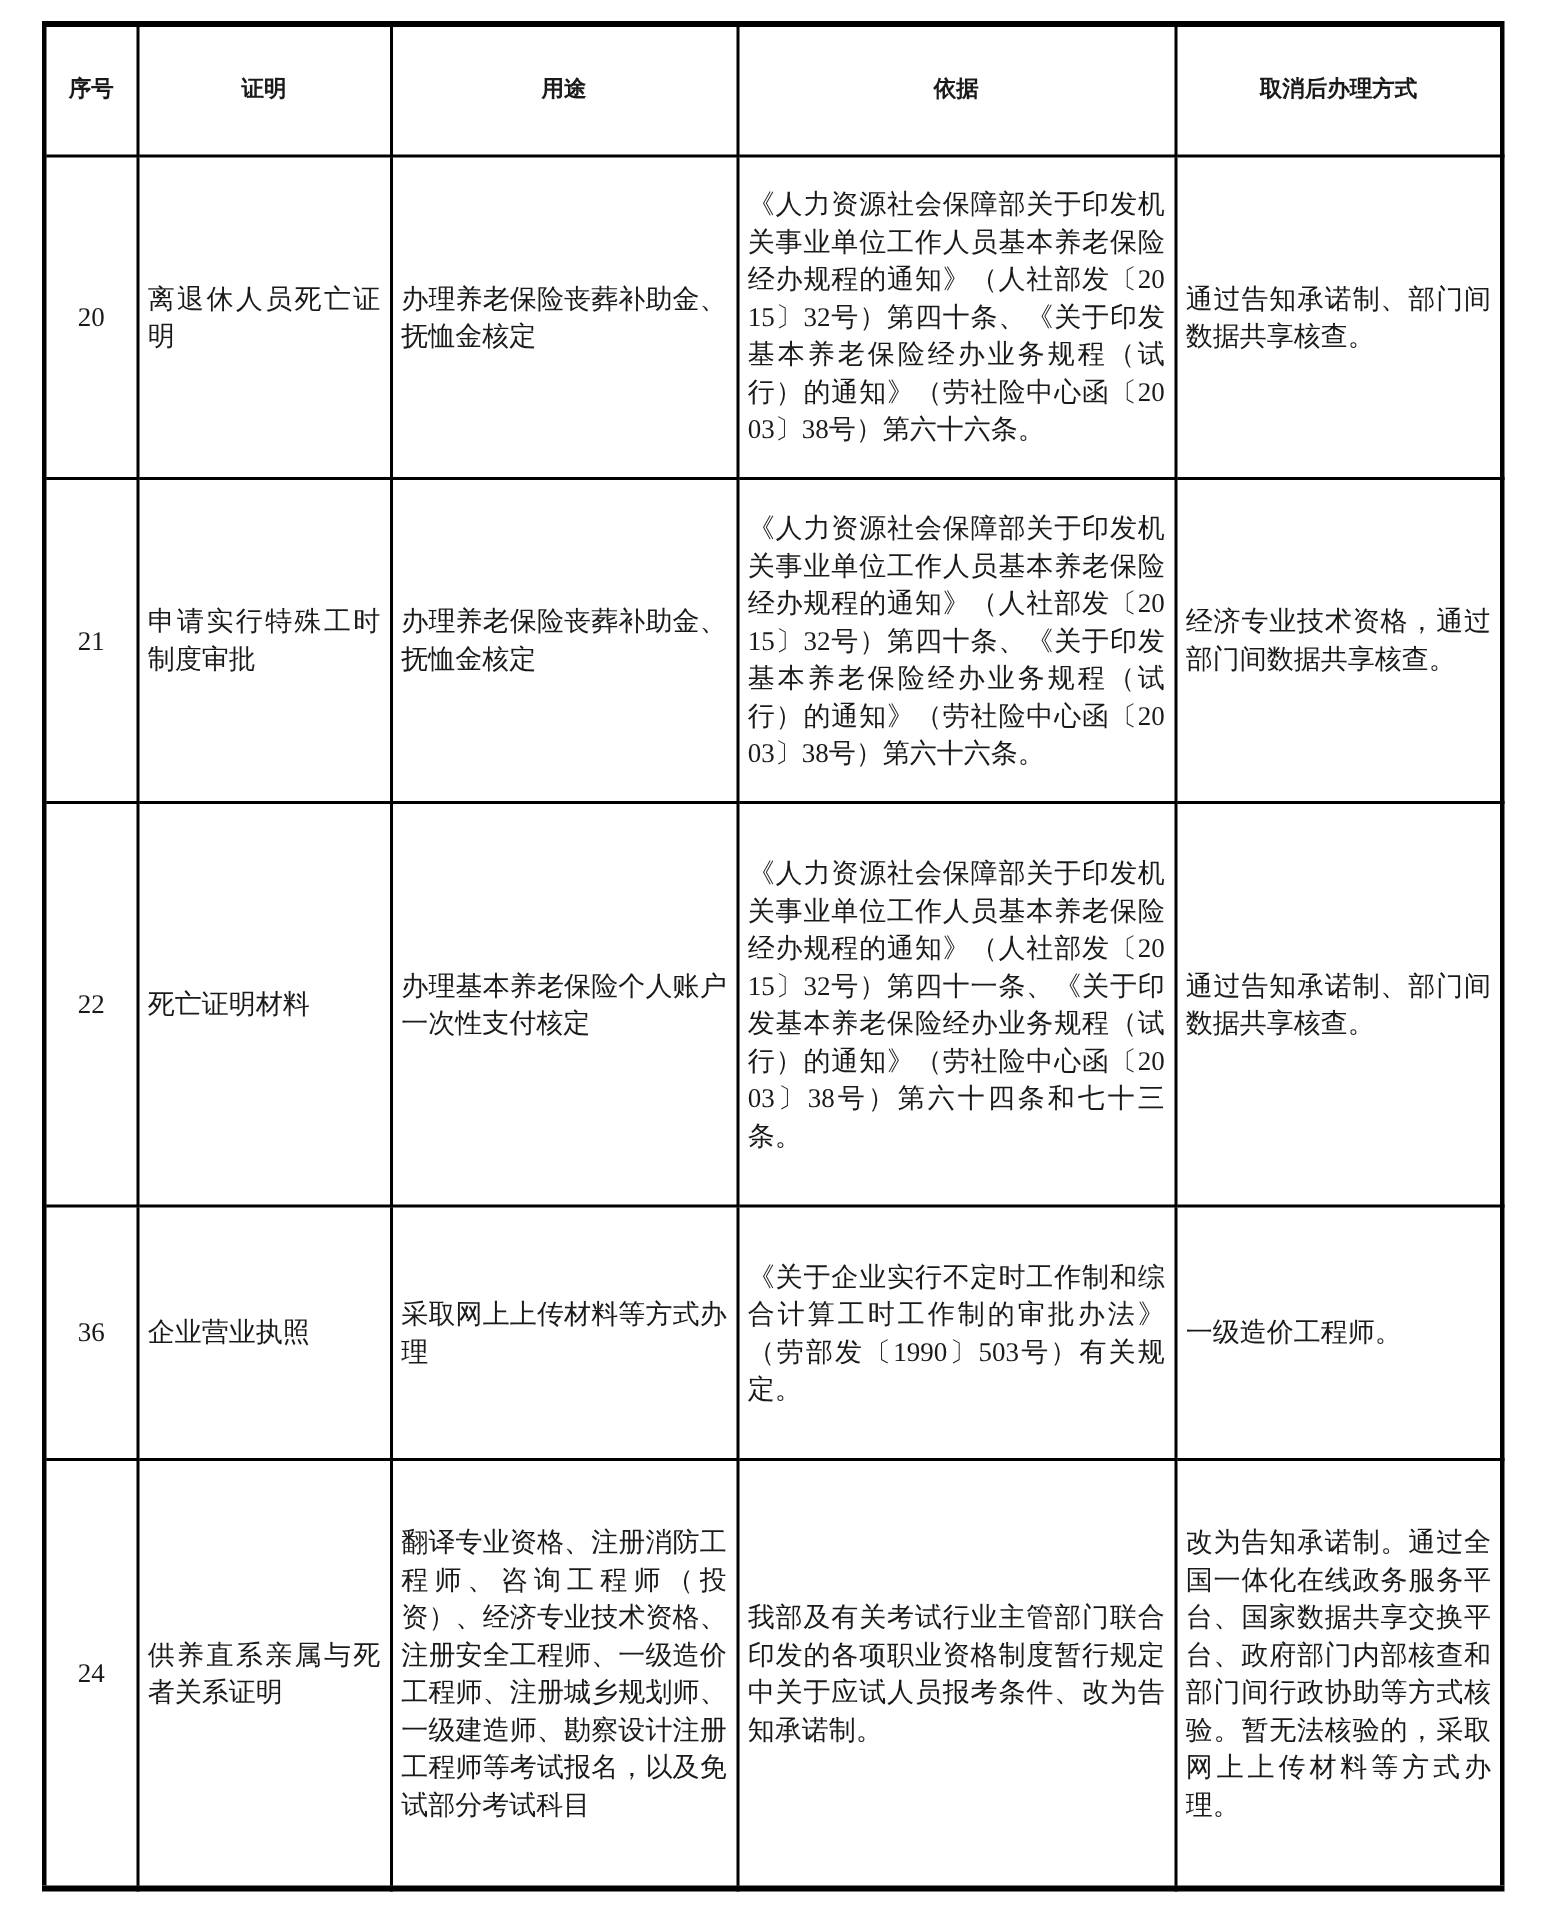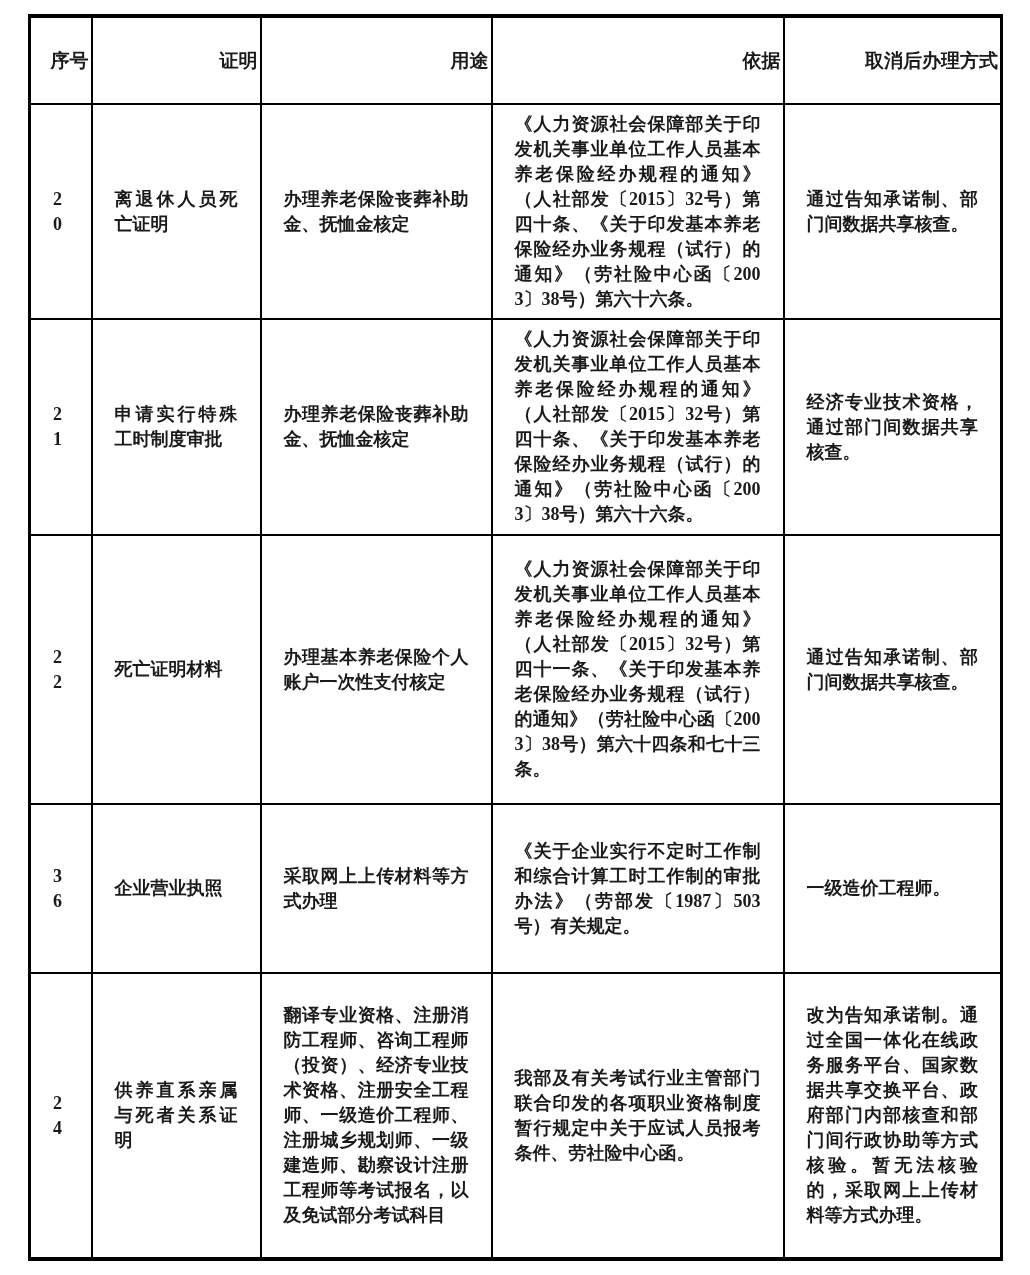--- a/index.html
+++ b/index.html
@@ -31,35 +31,35 @@
   table.doc-table col.c-serial  { width: 62px; }
   table.doc-table col.c-cert    { width: 169px; }
   table.doc-table col.c-purpose { width: 231px; }
   table.doc-table col.c-basis   { width: 292px; }
   table.doc-table col.c-method  { width: 218px; }
 
   table.doc-table th,
   table.doc-table td {
     border: 2px solid #000000;
     vertical-align: middle;
-    padding: 4px 22px;
+    padding: 4px 6px;
     font-size: 18px;
     line-height: 25px;
     letter-spacing: 0px;
     word-break: break-all;
     overflow: hidden;
-    font-weight: bold;
   }
   table.doc-table th {
-    font-size: 19px;
+    font-size: 15px;
     font-weight: bold;
-    text-align: right;
+    text-align: center;
     padding: 2px 2px;
   }
   td.cell-serial {
+    text-align: center;
     padding: 4px 2px;
   }
   td.cell-text {
     text-align: justify;
   }
   tr.r-header { height: 88px; }
   tr.r-20 { height: 215px; }
   tr.r-21 { height: 216px; }
   tr.r-22 { height: 269px; }
   tr.r-23 { height: 169px; }
@@ -105,25 +105,25 @@
         <td class="cell-serial">22</td>
         <td class="cell-text">死亡证明材料</td>
         <td class="cell-text">办理基本养老保险个人账户一次性支付核定</td>
         <td class="cell-text">《人力资源社会保障部关于印发机关事业单位工作人员基本养老保险经办规程的通知》（人社部发〔2015〕32号）第四十一条、《关于印发基本养老保险经办业务规程（试行）的通知》（劳社险中心函〔2003〕38号）第六十四条和七十三条。</td>
         <td class="cell-text">通过告知承诺制、部门间数据共享核查。</td>
       </tr>
       <tr class="r-23">
         <td class="cell-serial">36</td>
         <td class="cell-text">企业营业执照</td>
         <td class="cell-text">采取网上上传材料等方式办理</td>
-        <td class="cell-text">《关于企业实行不定时工作制和综合计算工时工作制的审批办法》（劳部发〔1987〕503号）有关规定。</td>
+        <td class="cell-text">《关于企业实行不定时工作制和综合计算工时工作制的审批办法》（劳部发〔1990〕503号）有关规定。</td>
         <td class="cell-text">一级造价工程师。</td>
       </tr>
       <tr class="r-24">
         <td class="cell-serial">24</td>
         <td class="cell-text">供养直系亲属与死者关系证明</td>
         <td class="cell-text">翻译专业资格、注册消防工程师、咨询工程师（投资）、经济专业技术资格、注册安全工程师、一级造价工程师、注册城乡规划师、一级建造师、勘察设计注册工程师等考试报名，以及免试部分考试科目</td>
-        <td class="cell-text">我部及有关考试行业主管部门联合印发的各项职业资格制度暂行规定中关于应试人员报考条件、劳社险中心函。</td>
+        <td class="cell-text">我部及有关考试行业主管部门联合印发的各项职业资格制度暂行规定中关于应试人员报考条件、改为告知承诺制。</td>
         <td class="cell-text">改为告知承诺制。通过全国一体化在线政务服务平台、国家数据共享交换平台、政府部门内部核查和部门间行政协助等方式核验。暂无法核验的，采取网上上传材料等方式办理。</td>
       </tr>
     </tbody>
   </table>
 </div>
 
 </body></html>

